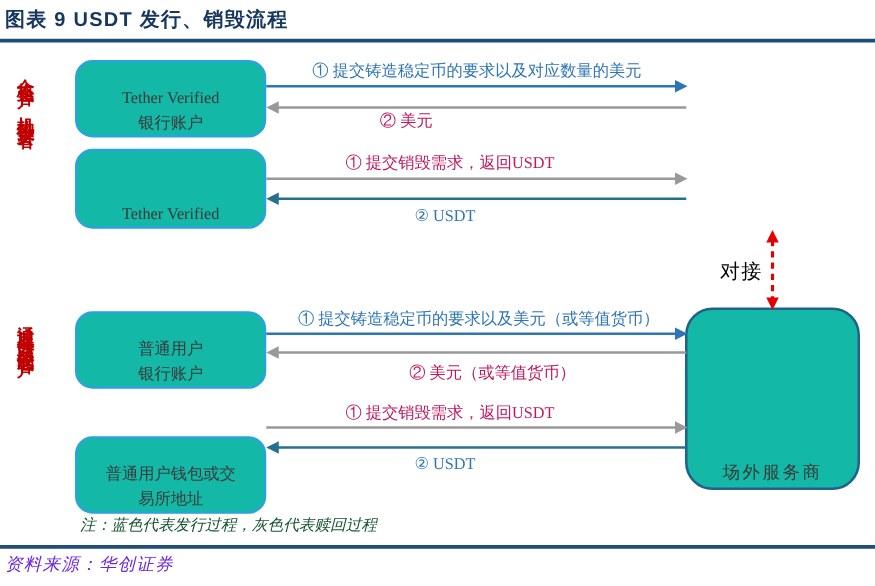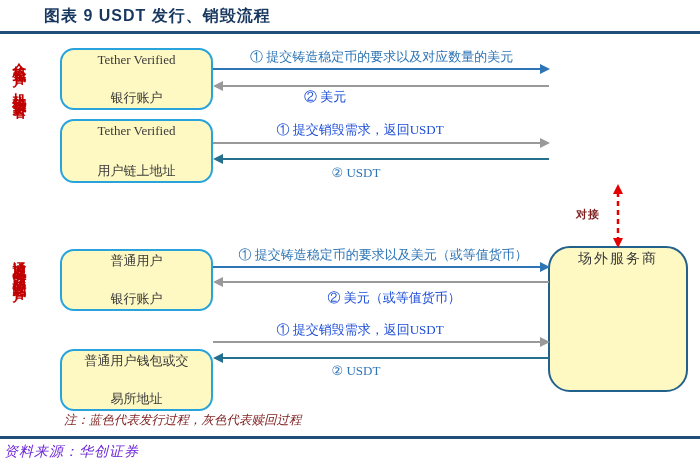--- a/index.html
+++ b/index.html
@@ -4,37 +4,37 @@
 <style>
   * { margin: 0; padding: 0; box-sizing: border-box; }
   body { background: #fff; font-family: "Liberation Serif", "DejaVu Serif", serif; }
   .canvas {
     position: relative; width: 700px; height: 469px;
     background: #fff; overflow: hidden;
   }
   .title {
     position: absolute; left: 4px; top: 6px;
     font-family: "Liberation Sans", sans-serif;
-    font-weight: bold; font-size: 16px; color: #17375E; letter-spacing: 1px; margin-left: 40px;
+    font-weight: bold; font-size: 16px; color: #17375E; letter-spacing: 1px;
   }
   .rule { position: absolute; left: 0; width: 700px; height: 3px; background: #1F4E79; }
   .rule-top { top: 31px; }
   .rule-bottom { top: 436px; }
   .vlabel {
     position: absolute; left: 12px;
     writing-mode: vertical-rl; text-orientation: upright;
     color: #C00000; font-weight: bold; font-size: 14px; letter-spacing: 3px;
     line-height: 1;
   }
   .vlabel-top { top: 52px; height: 152px; }
   .vlabel-bottom { top: 249px; height: 164px; }
   .box {
     position: absolute; display: flex; flex-direction: column;
-    align-items: center; justify-content: space-between;
-    text-align: center; color: #3A3A3A; background: #fef9c3;
+    align-items: center; justify-content: flex-end;
+    text-align: center; color: #3A3A3A; background: #14b8a6;
     font-size: 13px; line-height: 1.55;
   }
   .client-box { border: 2.5px solid #29A3DC; border-radius: 14px; width: 153px; left: 60px; }
   .box-tether-bank   { top: 48px;  height: 62px; }
   .box-tether-chain  { top: 119px; height: 64px; }
   .box-normal-bank   { top: 249px; height: 62px; }
   .box-normal-wallet { top: 321px; height: 62px; margin-top: 28px; }
   .issuer-box {
     border: 2.5px solid #ED7D31; border-radius: 20px;
     left: 548px; top: 50px; width: 140px; height: 133px; line-height: 1.7;
@@ -42,37 +42,37 @@
   .otc-box {
     border: 2.5px solid #21618C; border-radius: 22px;
     left: 548px; top: 246px; width: 140px; height: 146px;
     font-size: 14px; letter-spacing: 2px;
   }
   .flow-label {
     position: absolute; text-align: center; font-size: 13px;
     line-height: 1.1; white-space: nowrap;
   }
   .lbl-blue { color: #2E75B6; }
-  .lbl-gray { color: #1d4ed8; text-align: center; }
+  .lbl-gray { color: #be185d; text-align: center; }
   .lbl-a1 { left: 213px; top: 50px;  width: 337px; }
   .lbl-a2 { left: 245px; top: 90px;  width: 160px; }
   .lbl-a3 { left: 245px; top: 123px; width: 230px; }
   .lbl-a4 { left: 296px; top: 166px; width: 120px; }
   .lbl-b1 { left: 218px; top: 248px; width: 330px; }
   .lbl-b2 { left: 304px; top: 291px; width: 180px; }
   .lbl-b3 { left: 240px; top: 323px; width: 240px; }
   .lbl-b4 { left: 296px; top: 364px; width: 120px; }
   .connector-label {
     position: absolute; left: 576px; top: 207px;
-    color: #7f1d1d; font-size: 11px; font-weight: bold; letter-spacing: 1px;
+    color: #000000; font-size: 16px; font-weight: normal; letter-spacing: 1px;
   }
   .arrows { position: absolute; left: 0; top: 0; width: 700px; height: 469px; }
   .note {
     position: absolute; left: 64px; top: 412px;
-    font-style: italic; font-size: 12.5px; color: #7f1d1d;
+    font-style: italic; font-size: 12.5px; color: #14532d;
   }
   .source {
     position: absolute; left: 4px; top: 443px;
     font-style: italic; font-size: 14px; color: #6d28d9; letter-spacing: 1px;
   }
 </style>
 </head>
 <body>
 
 <div class="canvas">
@@ -82,21 +82,20 @@
 
   <div class="vlabel vlabel-top">合格客户/机构投资者</div>
   <div class="vlabel vlabel-bottom">通过服务商对接的客户</div>
 
   <div class="box client-box box-tether-bank">
     <div>Tether Verified</div>
     <div>银行账户</div>
   </div>
   <div class="box client-box box-tether-chain">
     <div>Tether Verified</div>
-    <div>用户链上地址</div>
   </div>
   <div class="box client-box box-normal-bank">
     <div>普通用户</div>
     <div>银行账户</div>
   </div>
   <div class="box client-box box-normal-wallet">
     <div>普通用户钱包或交</div>
     <div>易所地址</div>
   </div>
 

